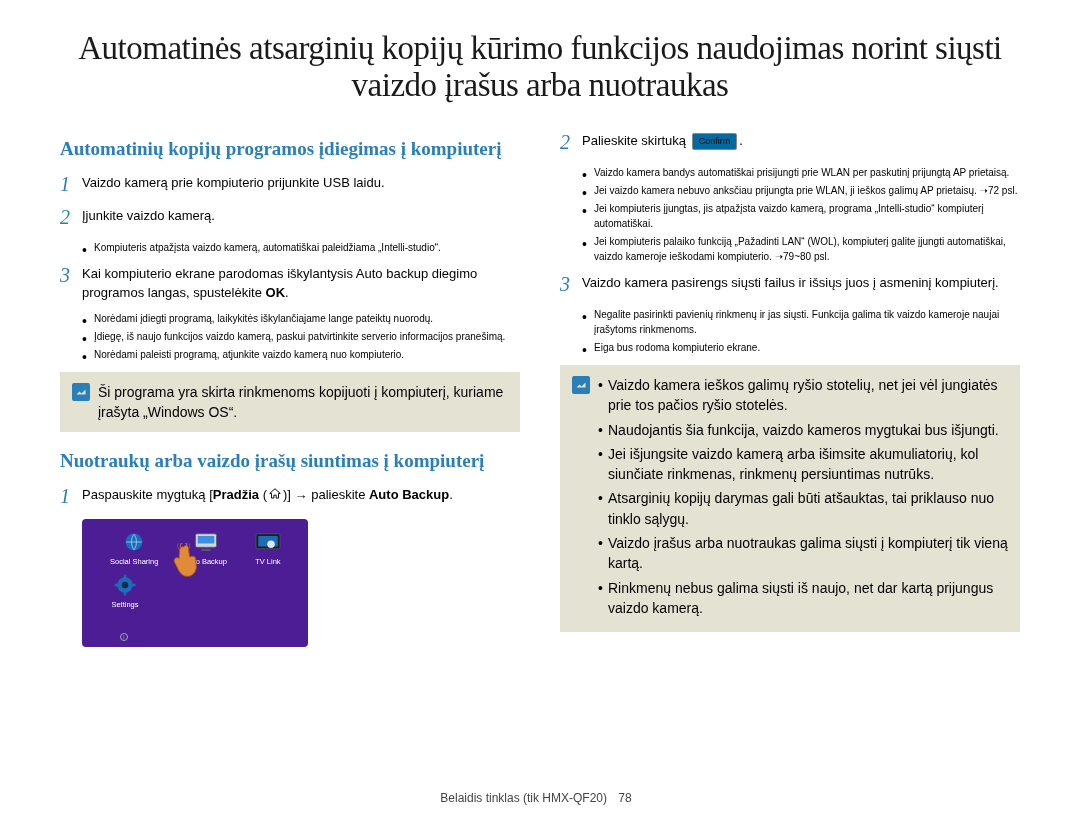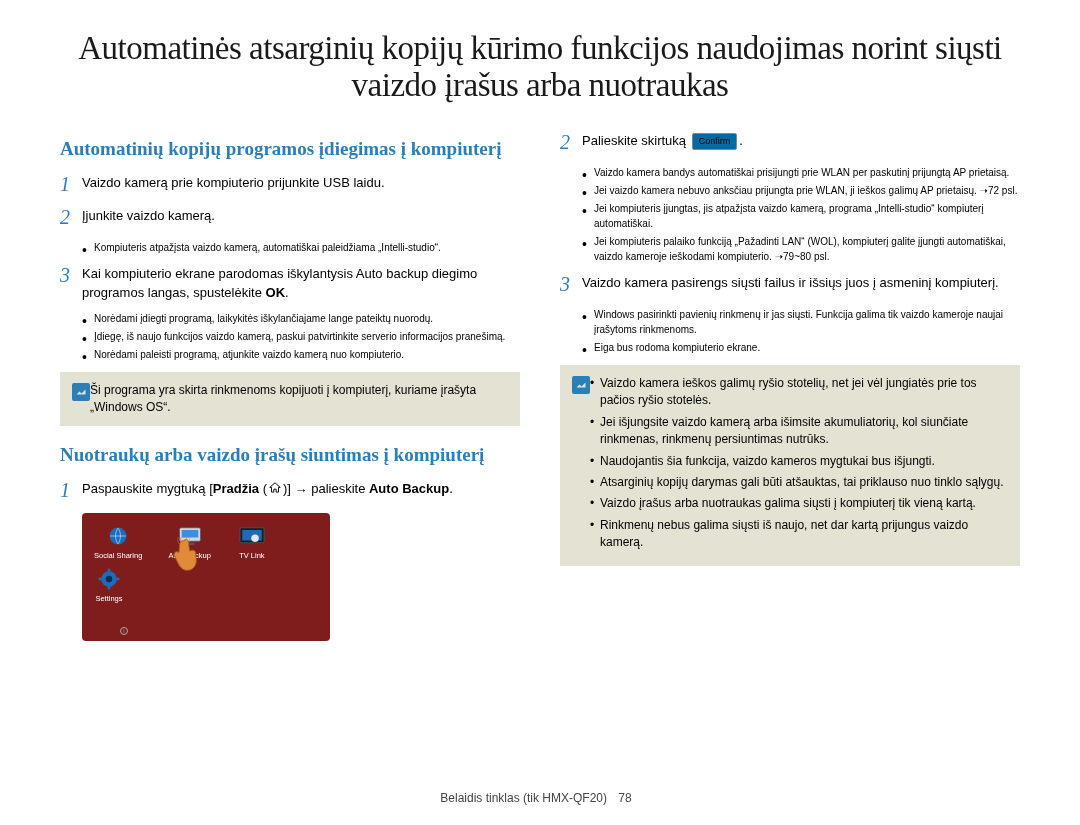--- a/index.html
+++ b/index.html
@@ -65,23 +65,24 @@
   }
   .bullets li::before {
     content: "•";
     position: absolute;
     left: 0;
     font-size: 14px;
   }
   .note-box {
     background: #e3e2d3;
     display: flex;
+    gap: 8px;
     padding: 10px 12px;
     margin: 10px 0 18px 0;
-    font-size: 12px;
+    font-size: 14px;
     line-height: 1.45;
   }
   .note-ic {
     width: 18px; height: 18px;
     background: #2b7fb8;
     border-radius: 2px;
     display: flex; align-items: center; justify-content: center;
     flex-shrink: 0;
     margin-top: 1px;
   }
@@ -91,25 +92,25 @@
   .note-box ul li {
     position: relative;
     padding-left: 10px;
     margin-bottom: 4px;
   }
   .note-box ul li::before {
     content: "•";
     position: absolute; left: 0;
   }
   .device-shot {
-    background: #7f1d1d;
+    background: #4c1d95;
     border-radius: 4px;
-    width: 248px;
+    width: 226px;
     height: 128px;
-    padding: 10px 12px;
+    padding: 10px 28px;
     position: relative;
     margin-left: 22px;
     margin-top: 6px;
   }
   .dev-grid {
     display: flex;
     gap: 26px;
     margin-bottom: 4px;
   }
   .dev-item {
@@ -300,35 +301,35 @@
       <li>Jei vaizdo kamera nebuvo anksčiau prijungta prie WLAN, ji ieškos galimų AP prietaisų. ➝72 psl.</li>
       <li>Jei kompiuteris įjungtas, jis atpažįsta vaizdo kamerą, programa „Intelli-studio“ kompiuterį automatiškai.</li>
       <li>Jei kompiuteris palaiko funkciją „Pažadinti LAN“ (WOL), kompiuterį galite įjungti automatiškai, vaizdo kameroje ieškodami kompiuterio. ➝79~80 psl.</li>
     </ul>
 
     <div class="step">
       <span class="step-num">3</span>
       <div class="step-body">Vaizdo kamera pasirengs siųsti failus ir išsiųs juos į asmeninį kompiuterį.</div>
     </div>
     <ul class="bullets">
-      <li>Windows pasirinkti pavienių rinkmenų ir jas siųsti. Funkcija galima tik vaizdo kameroje naujai įrašytoms rinkmenoms.</li>
+      <li>Negalite pasirinkti pavienių rinkmenų ir jas siųsti. Funkcija galima tik vaizdo kameroje naujai įrašytoms rinkmenoms.</li>
       <li>Eiga bus rodoma kompiuterio ekrane.</li>
     </ul>
 
     <div class="note-box">
       <span class="note-ic">
         <svg viewBox="0 0 24 24">
             <path d="M3 17l6-6 4 4 8-8v10H3z"></path>
           </svg>
       </span>
       <div class="note-body">
         <ul>
           <li>Vaizdo kamera ieškos galimų ryšio stotelių, net jei vėl jungiatės prie tos pačios ryšio stotelės.</li>
+          <li>Naudojantis šia funkcija, vaizdo kameros mygtukai bus išjungti.</li>
           <li>Jei išjungsite vaizdo kamerą arba išimsite akumuliatorių, kol siunčiate rinkmenas, rinkmenų persiuntimas nutrūks.</li>
-          <li>Naudojantis šia funkcija, vaizdo kameros mygtukai bus išjungti.</li>
           <li>Atsarginių kopijų darymas gali būti atšauktas, tai priklauso nuo tinklo sąlygų.</li>
           <li>Vaizdo įrašus arba nuotraukas galima siųsti į kompiuterį tik vieną kartą.</li>
           <li>Rinkmenų nebus galima siųsti iš naujo, net dar kartą prijungus vaizdo kamerą.</li>
         </ul>
       </div>
     </div>
   </div>
 </div>
 
 <div class="footer">

